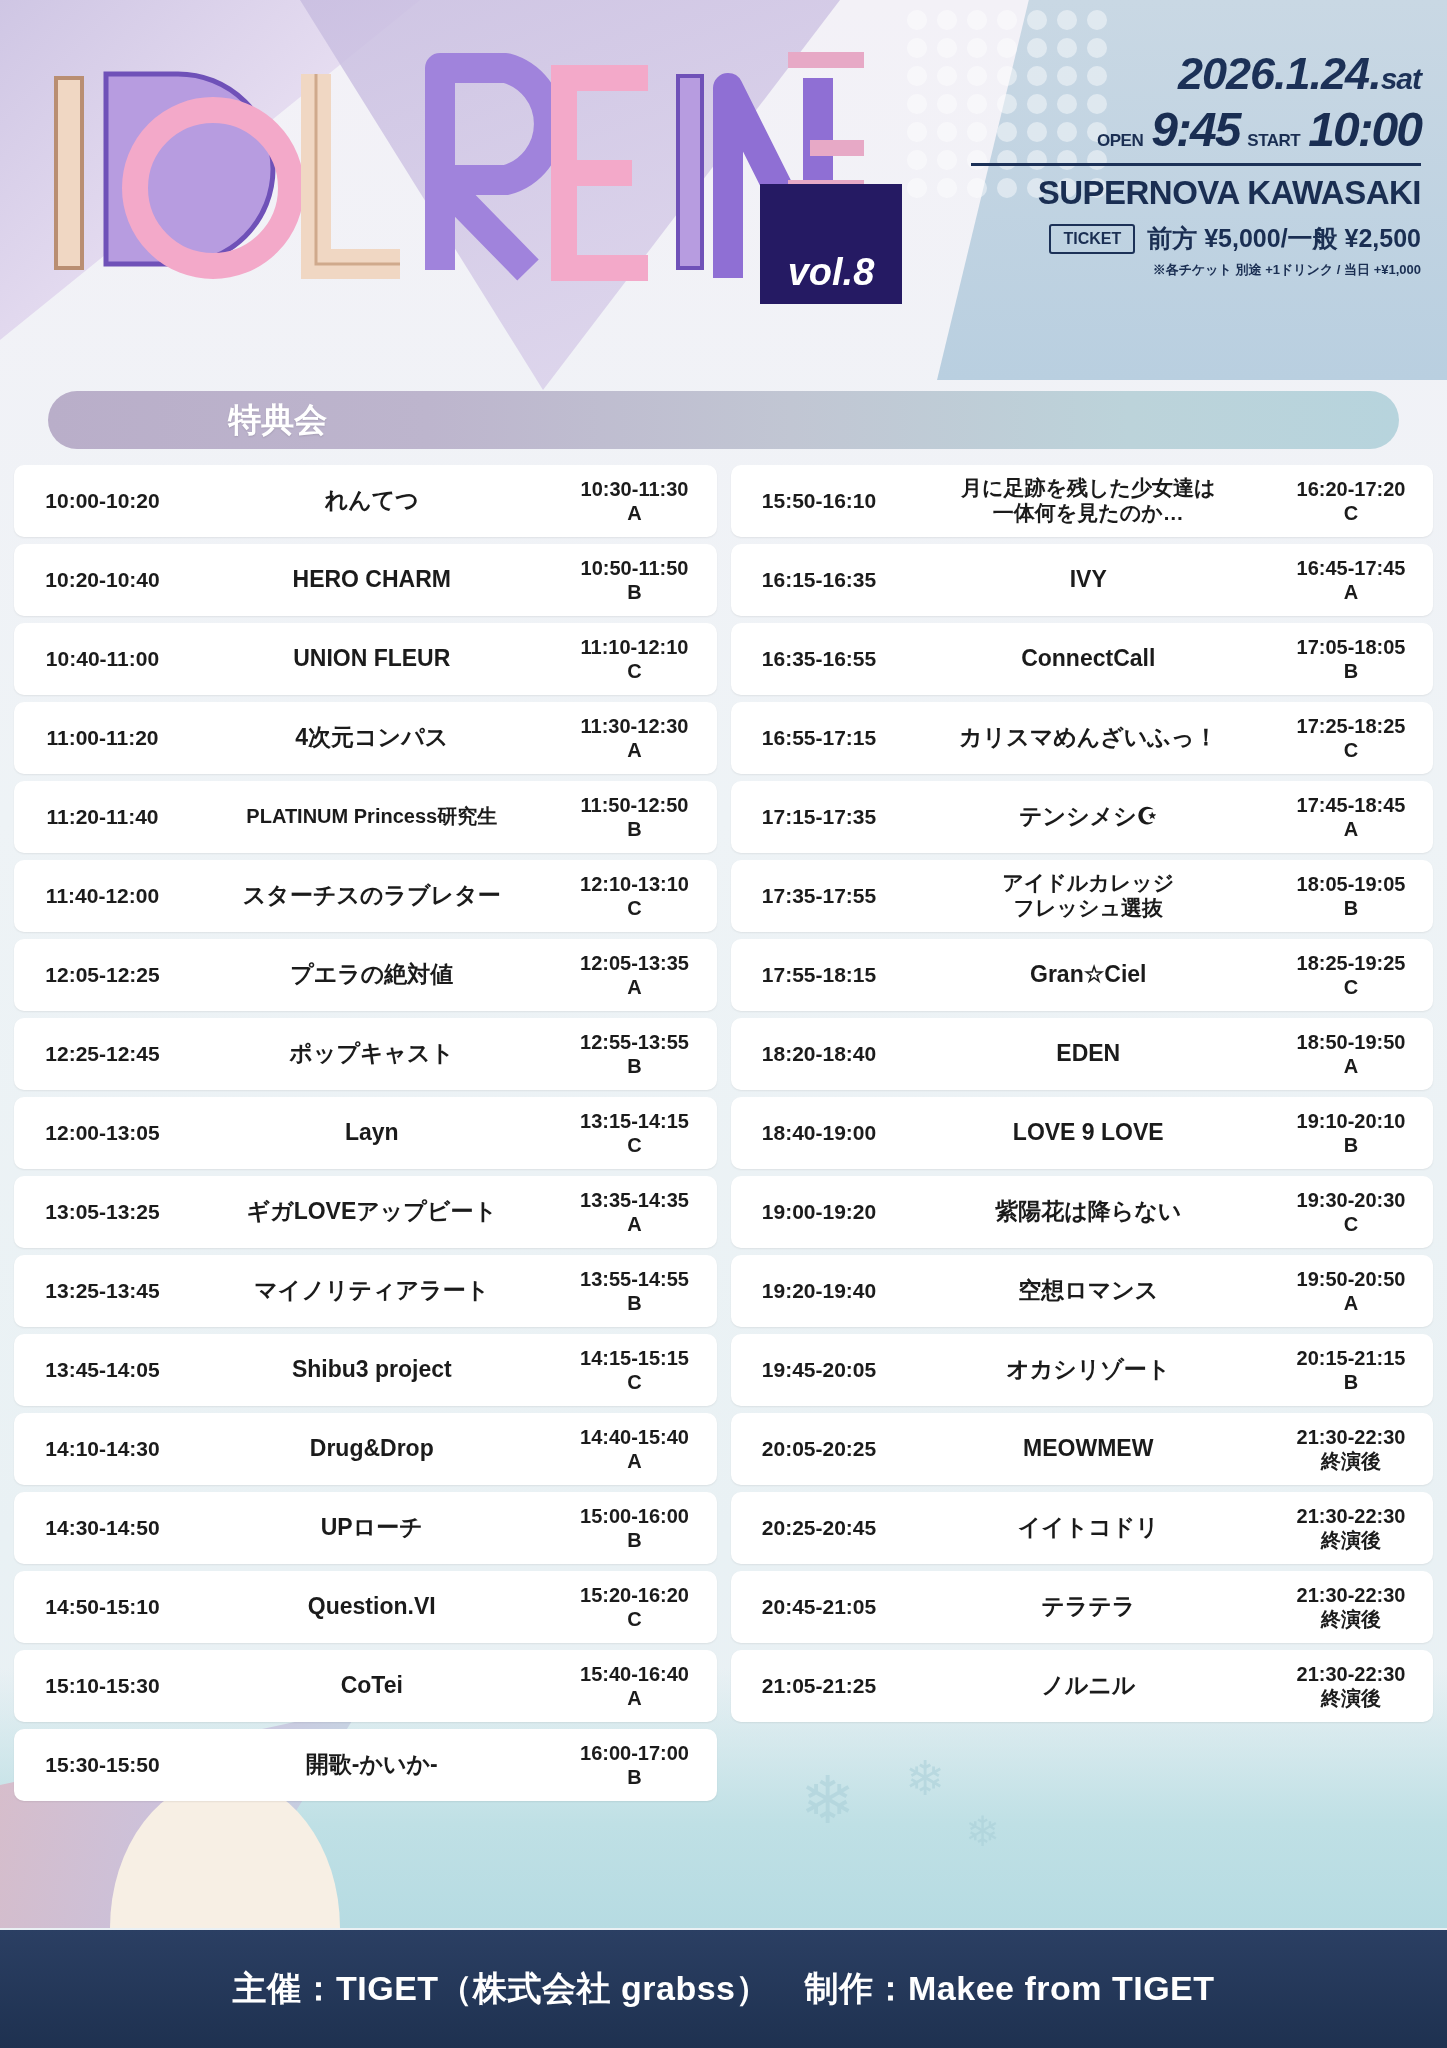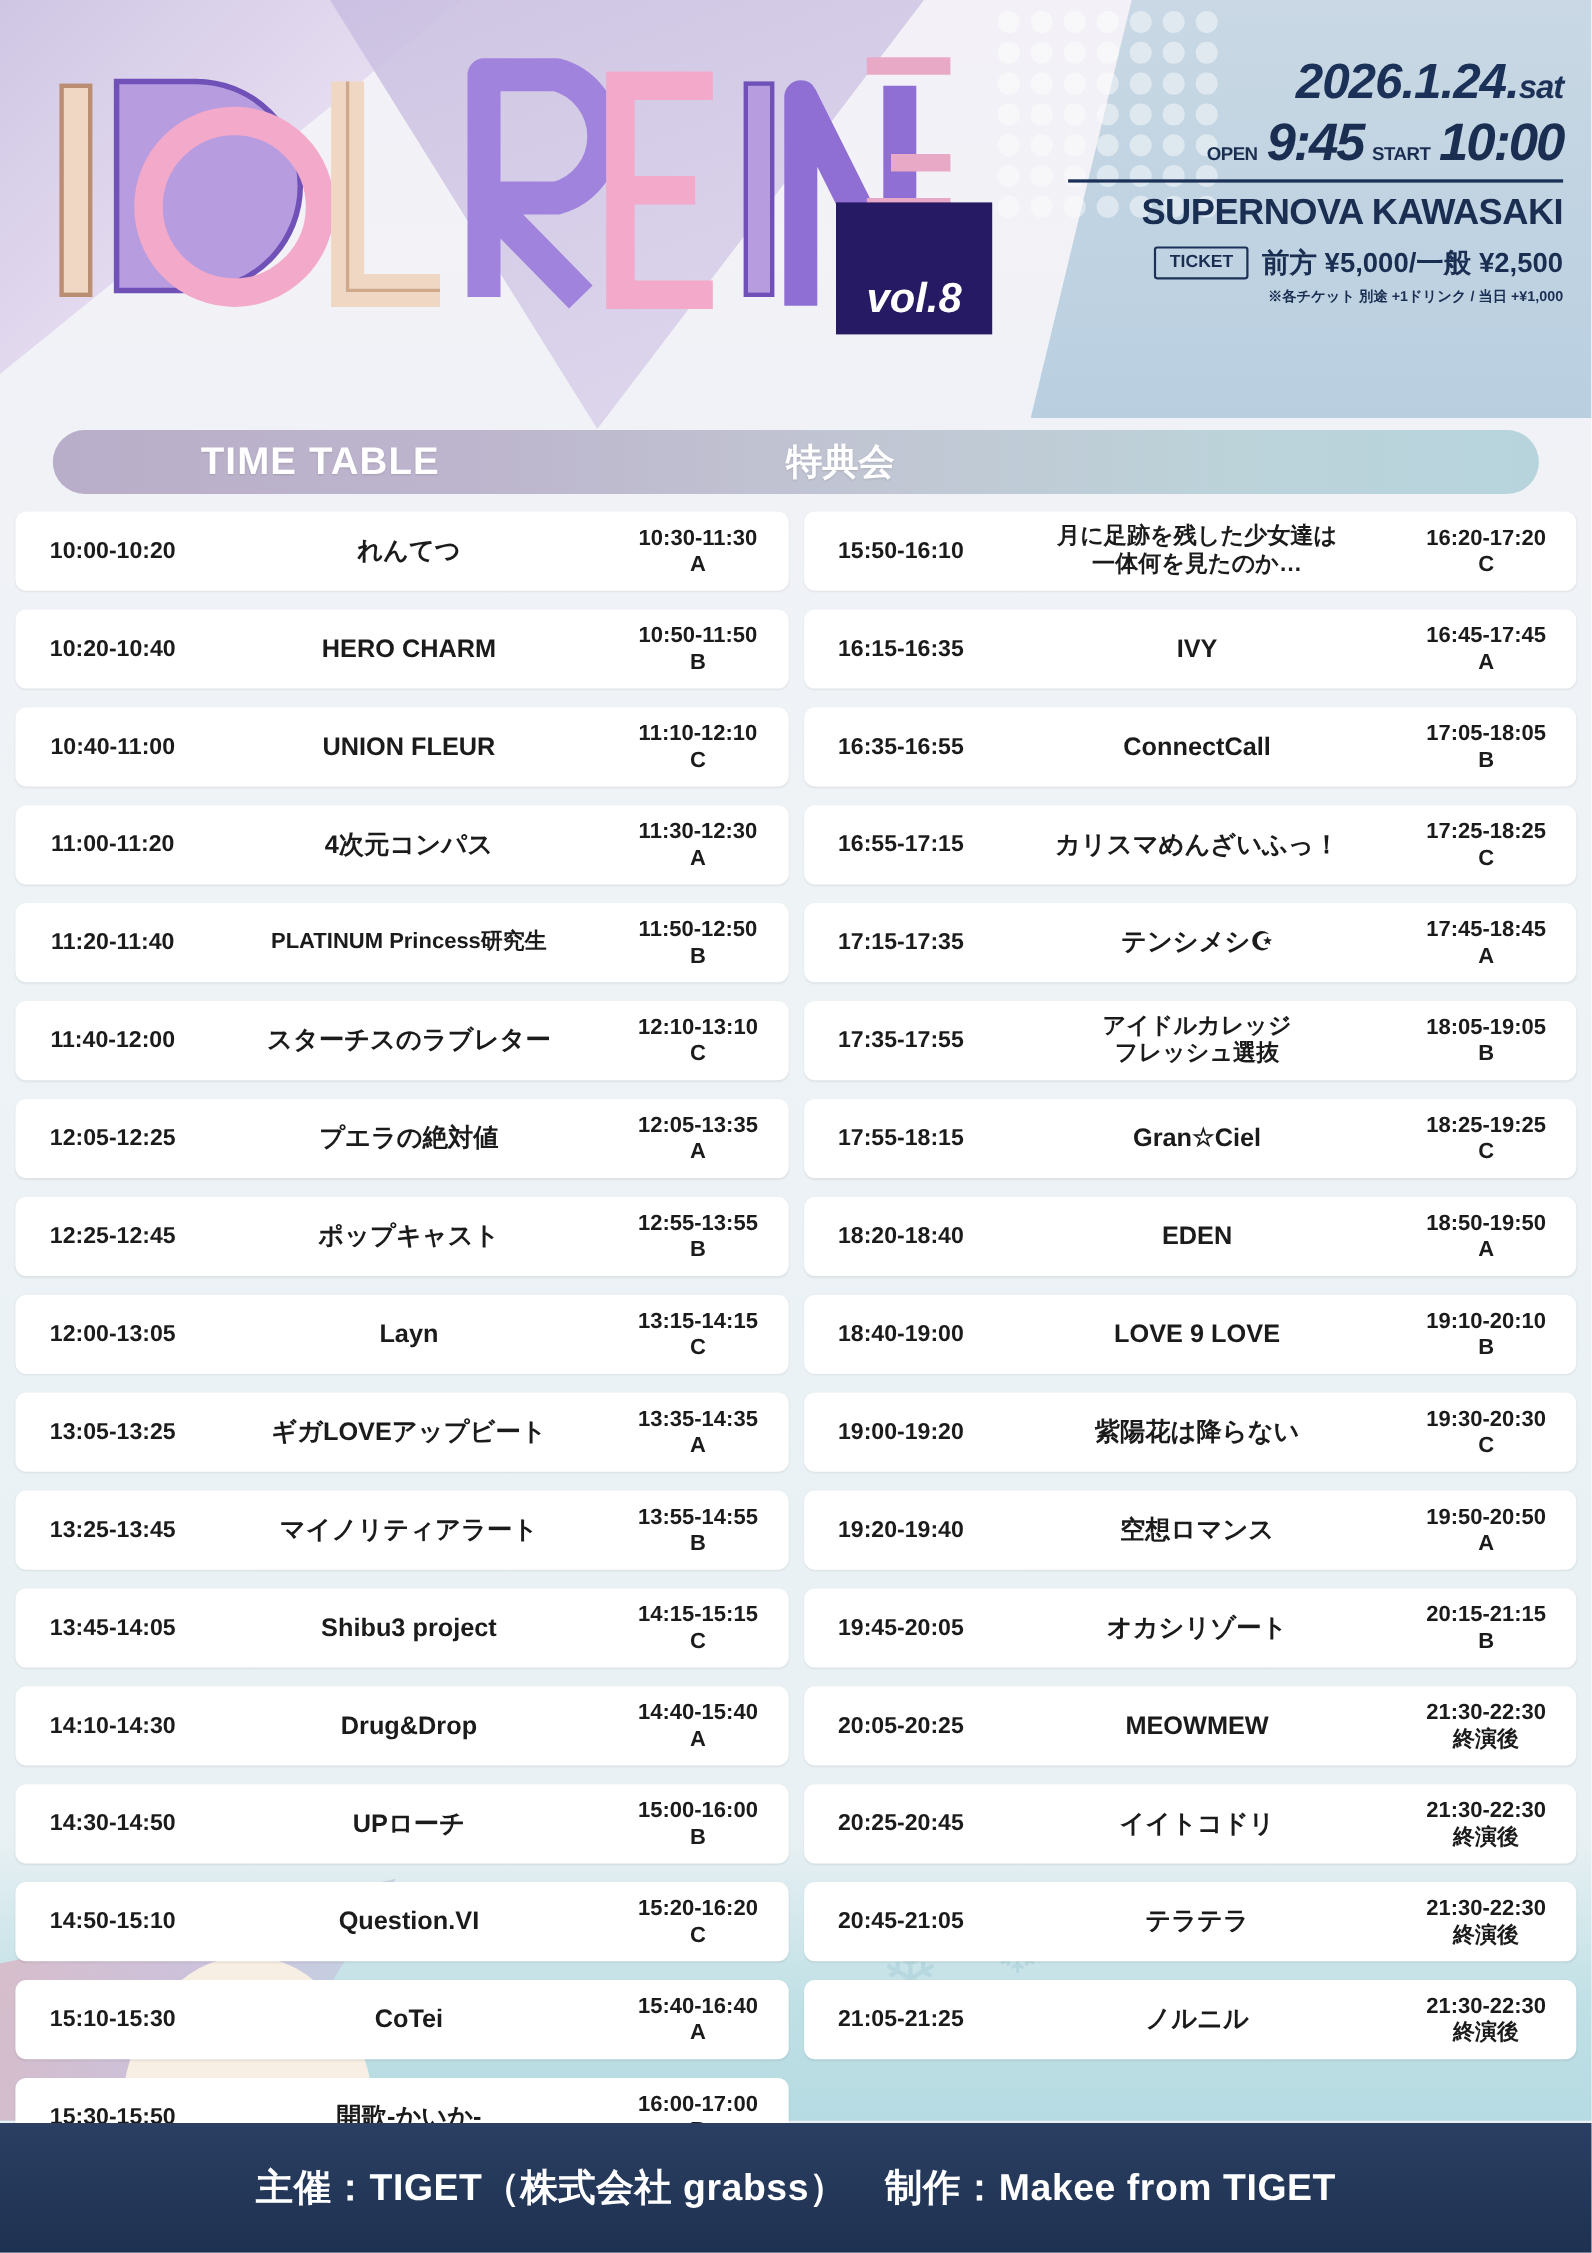--- a/index.html
+++ b/index.html
@@ -124,21 +124,21 @@
     color: #ffffff; font-weight: 800; text-shadow: 0 1px 2px rgba(0,0,0,.12);
   }
   .t-live { width: 30%; text-align: center; font-size: 35px; letter-spacing: 1px; }
   .t-tt   { width: 36%; text-align: center; font-size: 35px; letter-spacing: 1px; }
   .t-tokuten { width: 34%; text-align: center; font-size: 33px; }
 
   
   .columns {
     position: relative; display: flex; gap: 14px; padding: 0 14px;
   }
-  .col { flex: 1; display: flex; flex-direction: column; gap: 17px; }
+  .col { flex: 1; display: flex; flex-direction: column; gap: 7px; }
   .row {
     display: flex; align-items: center;
     background: #ffffff; border-radius: 10px;
     height: 72px; padding: 0 6px;
     box-shadow: 0 1px 2px rgba(0,0,0,.07);
   }
   .row .time {
     width: 165px; text-align: center; font-size: 21px; font-weight: 800; color: #1b1b1b;
   }
   .row .name {
@@ -264,21 +264,20 @@
     <div class="venue">SUPERNOVA KAWASAKI</div>
     <div class="ticket-row">
       <span class="ticket-tag">TICKET</span>
       <span class="ticket-price">前方 ¥5,000/一般 ¥2,500</span>
     </div>
     <div class="ticket-note">※各チケット 別途 +1ドリンク / 当日 +¥1,000</div>
   </div>
 </header>
 
 <div class="titlebar">
-  <div class="t-tt">TIME TABLE</div>
   <div class="t-tokuten">特典会</div>
 </div>
 
 <div class="columns">
   <div class="col" id="col-left">
       <div class="row">
         <div class="time">10:00-10:20</div>
         <div class="name">れんてつ</div>
         <div class="slot"><span>10:30-11:30</span><span class="sub">A</span></div>
       </div>

